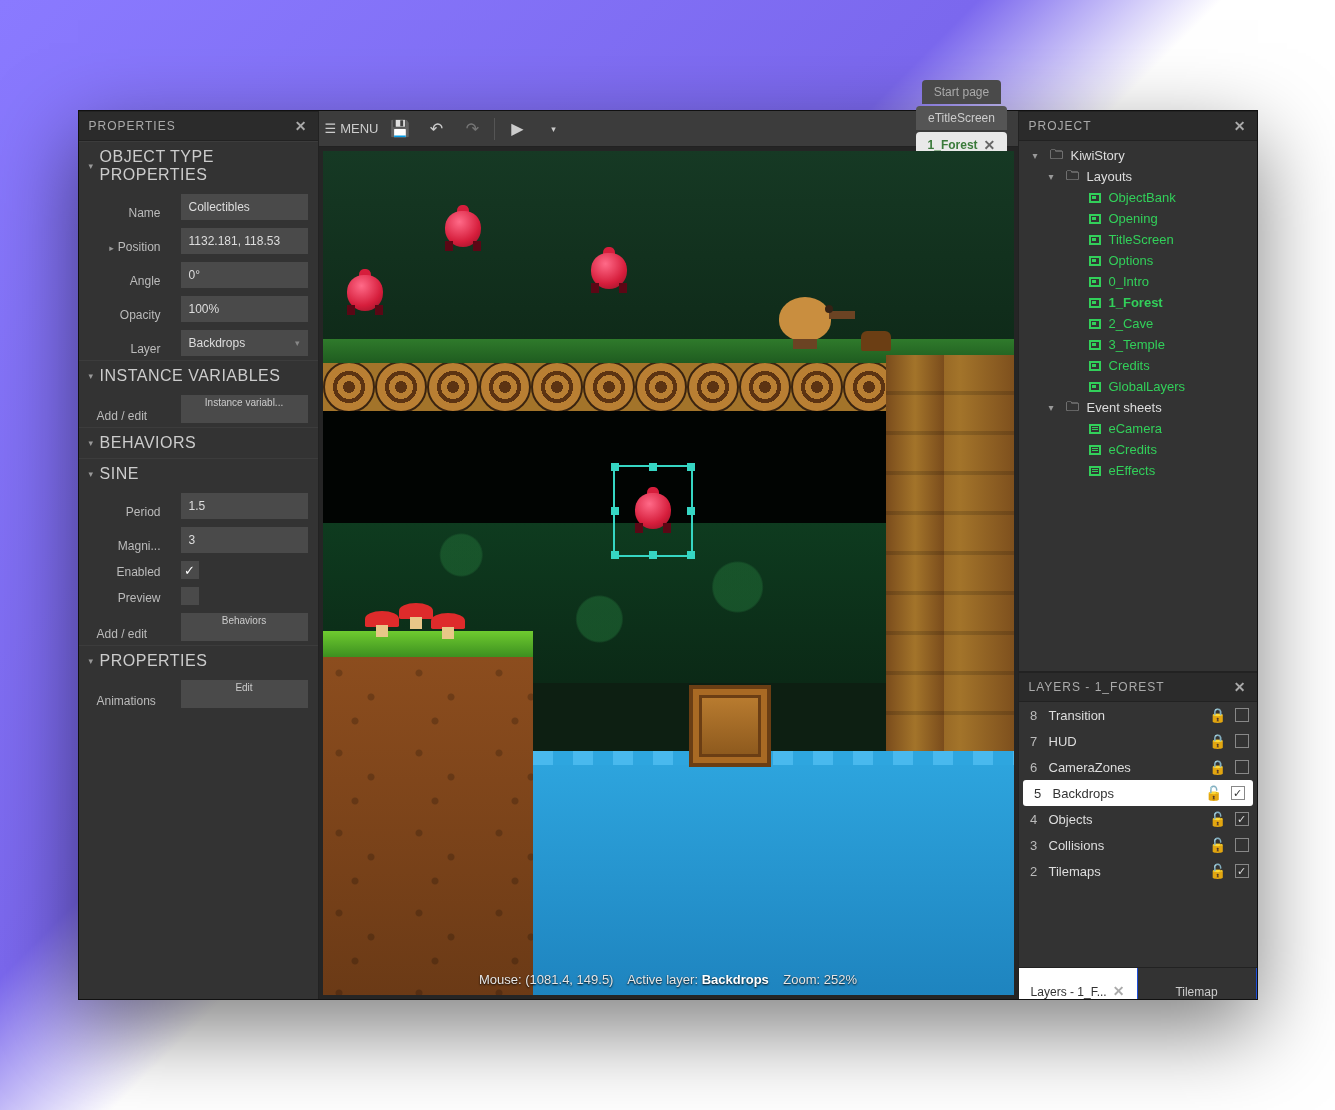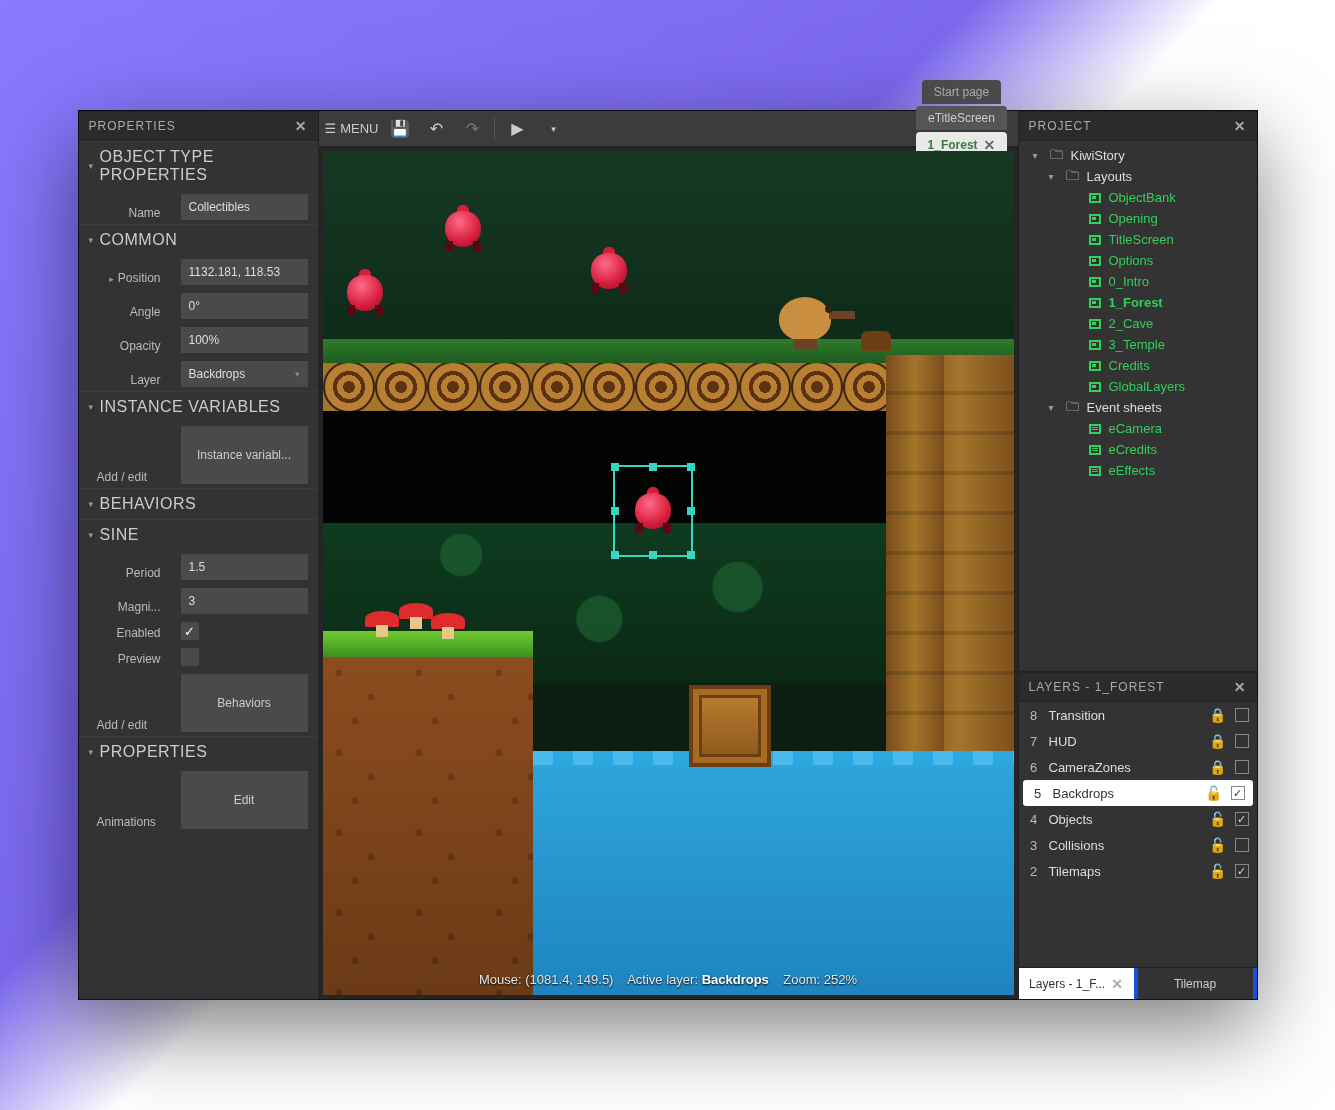--- a/index.html
+++ b/index.html
@@ -20,21 +20,21 @@
   image-rendering: pixelated;
 }
 
 .left-panel { width: 240px; background: #333333; border-right: 1px solid #222; display:flex; flex-direction:column; }
 .panel-title { background:#2b2b2b; color:#aaa; padding:6px 10px; font-size:12px; letter-spacing:1px; display:flex; justify-content:space-between; align-items:center; border-top:1px solid #222; border-bottom:1px solid #222;}
 .section-header { font-size:16px; color:#ccc; padding:6px 10px; display:flex; align-items:center; gap:6px; letter-spacing:.5px; border-top:1px solid #3c3c3c;}
 .section-header::before { content:"▾"; color:#999; font-size:9px; }
 .prop-row { display:flex; align-items:flex-end; padding:4px 10px 4px 18px; gap:14px; }
 .prop-row label { width:70px; color:#bbb; font-size:12px; text-align:right; padding-right:6px;}
 .prop-row .field { flex:1; background:#4A4A4A; color:#ddd; border:none; padding:5px 8px; font-size:12px; min-height:26px; display:flex; align-items:center; justify-content:space-between;}
-.prop-row .btn-field { flex:1; background:#4A4A4A; color:#ccc; border:none; padding:22px 8px; font-size:12px; min-height:28px; text-align:center; cursor:pointer;}
+.prop-row .btn-field { flex:1; background:#4A4A4A; color:#ccc; border:none; padding:2px 8px; font-size:10px; min-height:28px; text-align:center; cursor:pointer;}
 .prop-row .chk { width:18px; height:18px; background:#4A4A4A; display:flex; align-items:center; justify-content:center; color:#fff; font-size:13px;}
 .prop-row .chev-r::before{ content:"▸"; color:#999; margin-right:4px; font-size:9px;}
 
 .center { flex:1; display:flex; flex-direction:column; background:#252525; border-right:1px solid #222;}
 .toolbar { height:36px; background:#3c3c3c; display:flex; align-items:center; padding:0 6px; gap:8px; border-bottom:1px solid #222;}
 .tool-icon { width:28px; height:28px; display:flex; align-items:center; justify-content:center; color:#ccc; cursor:pointer; font-size:16px; }
 .tool-menu { display:flex; align-items:center; gap:4px; color:#ccc; font-size:13px; cursor:pointer;}
 .tab-bar { display:flex; gap:2px; margin-left:auto; align-items:center;flex-direction:column;}
 .tab { background:#555; color:#ccc; padding:5px 12px; font-size:12px; border-radius:4px 4px 0 0; cursor:pointer; display:flex; gap:6px; align-items:center;}
 .tab.active { background:#E9E9E9; color:#3A7A3A; font-weight:bold;}
@@ -106,21 +106,21 @@
 .layers-panel{height:328px;background:#333;border-top:1px solid #222;display:flex;flex-direction:column;}
 .layers-list{flex:1;overflow:auto;}
 .layer-row{display:flex;align-items:center;padding:5px 8px;font-size:13px;color:#ddd;gap:8px;}
 .layer-row .num{width:14px;text-align:center;color:#bbb;}
 .layer-row .lname{flex:1;}
 .layer-row .lock{color:#bbb;font-size:14px;cursor:pointer;}
 .layer-row .vis{width:14px;height:14px;border:1px solid #888;display:flex;align-items:center;justify-content:center;font-size:11px;cursor:pointer;}
 .layer-row.active{background:#fff;color:#333;border-radius:3px;margin:0 4px;}
 .layer-row.active .num, .layer-row.active .lock{color:#333;}
 .layer-tabs{height:32px;display:flex;border-top:1px solid #222;}
-.layer-tab{flex:1;display:flex;align-items:center;justify-content:center;font-size:12px;color:#ccc;border-right:4px solid #1d4ed8;cursor:pointer;}
+.layer-tab{flex:1;display:flex;align-items:flex-end;justify-content:center;font-size:12px;color:#ccc;border-right:1px solid #1d4ed8;cursor:pointer;}
 .layer-tab.active{background:#fff;color:#333;}
 .close-x{cursor:pointer;color:#aaa;font-size:14px;font-weight:bold;}
 .drop-caret::after{content:"▾";margin-left:6px;color:#888;font-size:9px;}
 </style>
 </head>
 <body>
 
 <div class="app">
 
   <div class="left-panel">
@@ -128,21 +128,20 @@
       <span>PROPERTIES</span>
       <span class="close-x">✕</span>
     </div>
 
     <div class="section-header">OBJECT TYPE PROPERTIES</div>
     <div class="prop-row">
       <label>Name</label>
       <div class="field">Collectibles</div>
     </div>
 
-    <div class="section-header">COMMON</div>
     <div class="prop-row">
       <label class="chev-r">Position</label>
       <div class="field">1132.181, 118.53</div>
     </div>
     <div class="prop-row">
       <label>Angle</label>
       <div class="field">0°</div>
     </div>
     <div class="prop-row">
       <label>Opacity</label>

